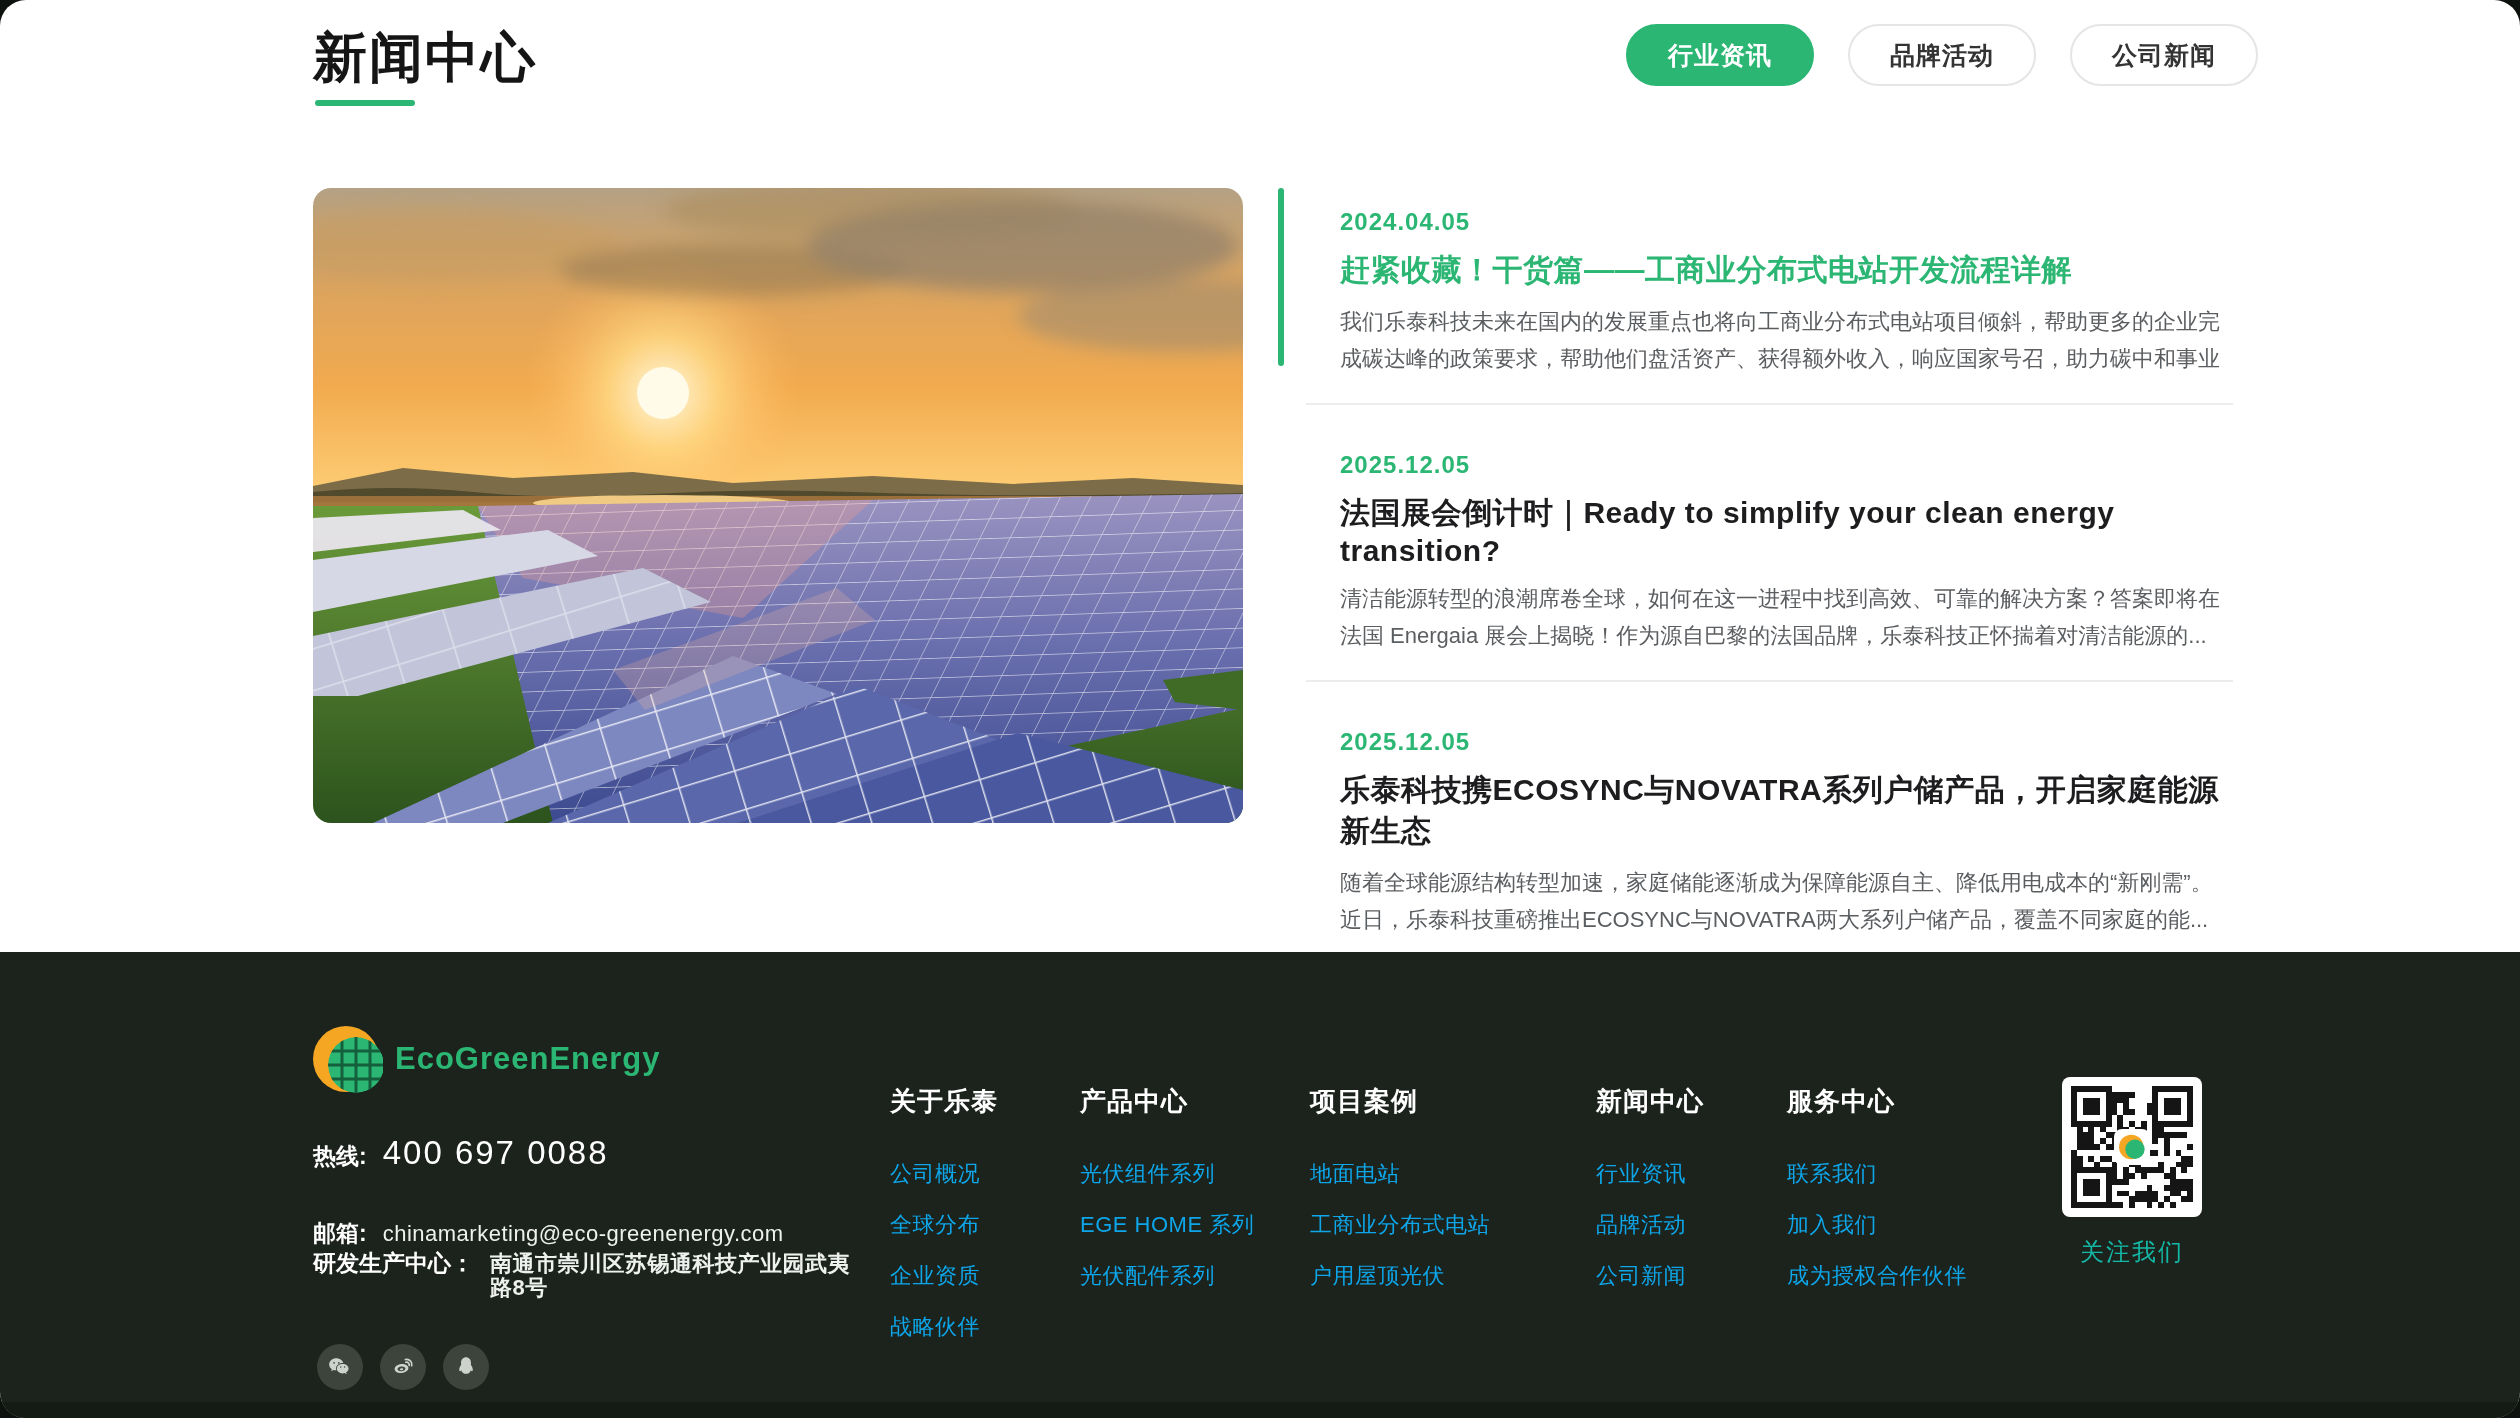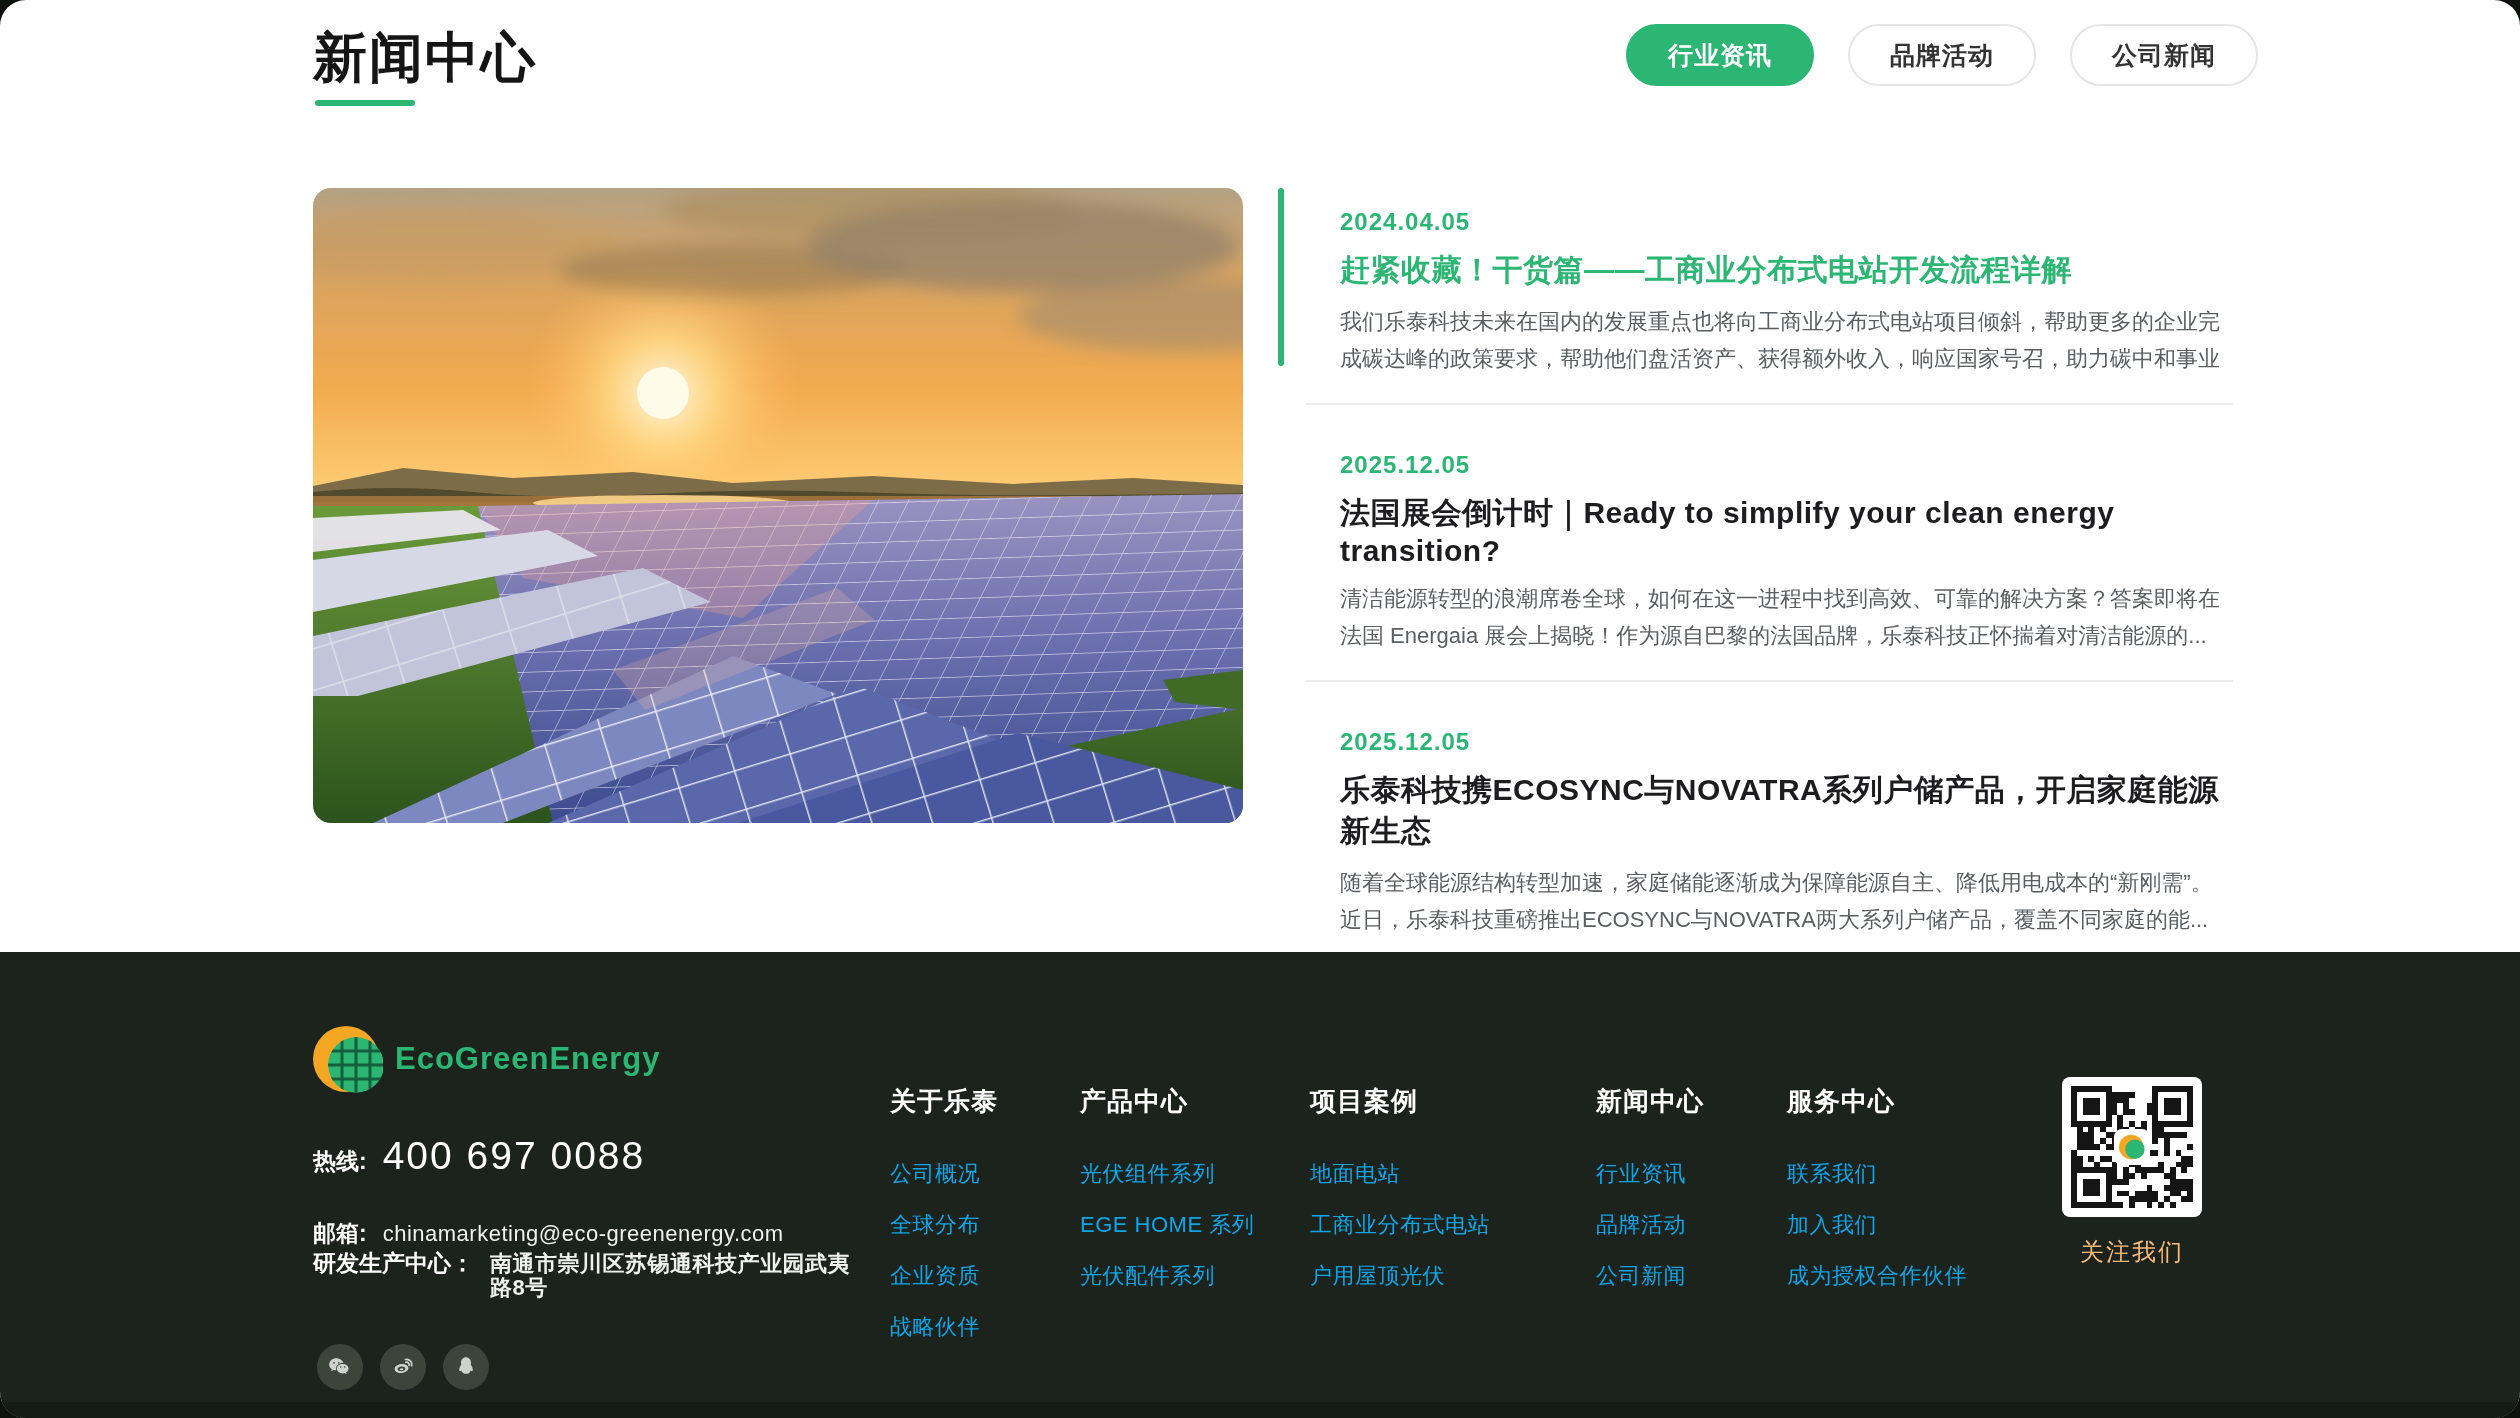--- a/index.html
+++ b/index.html
@@ -33,39 +33,39 @@
   .bottom-strip { position:absolute; left:0; bottom:0; width:100%; height:16px; background:#141a14; }
 
   .brand { position:absolute; left:313px; top:72px; display:flex; align-items:center; gap:12px; }
   .brand-name { font-size:31px; font-weight:700; color:#2bb673; letter-spacing:1px; }
 
   .contact-row { position:absolute; left:313px; display:flex; align-items:baseline; gap:16px; color:#fff; }
   .row-hotline { top:182px; }
   .row-email { top:246px;margin-top:20px; }
   .row-address { top:296px;justify-content:center; }
   .contact-label { font-size:23px; font-weight:600; color:#ffffff; white-space:nowrap; }
-  .hotline-value { font-size:39px; font-weight:500; letter-spacing:2px; color:#ffffff; }
+  .hotline-value { font-size:33px; font-weight:500; letter-spacing:2px; color:#ffffff; }
   .email-value, .address-value { font-size:22px; color:#eef1ee; letter-spacing:0.5px; }
   .address-value { display:inline-block; width:382px; line-height:24px;font-weight:bold; }
 
   .social { position:absolute; left:317px; top:392px; display:flex; gap:17px; }
   .social-btn { width:46px; height:46px; border-radius:50%; background:#3c443c; display:flex; align-items:center; justify-content:center; cursor:pointer; border:none; }
   .social-btn svg { width:26px; height:26px; fill:#cdd2cd; }
 
   .f-col { position:absolute; top:132px; }
   .f-col h4 { font-size:26px; font-weight:700; color:#ffffff; letter-spacing:1px; margin-bottom:40px; }
   .f-col ul { list-style:none; }
   .f-col li { font-size:22px; color:#0ea5e9; margin-bottom:21px; letter-spacing:0.5px; cursor:pointer; }
   .col-0 { left:890px; } .col-1 { left:1080px; } .col-2 { left:1310px; } .col-3 { left:1596px; } .col-4 { left:1787px; }
 
   .qr-box { position:absolute; left:2062px; top:125px; width:140px; height:140px; background:#ffffff; border-radius:8px; }
   .qr-grid { position:absolute; inset:9px; display:grid; grid-template-columns:repeat(21,1fr); grid-template-rows:repeat(21,1fr); }
   .qr-grid div.on { background:#151515; }
   .qr-logo { position:absolute; left:50%; top:50%; transform:translate(-50%,-50%); width:36px; height:36px; background:#fff; border-radius:8px; display:flex; align-items:center; justify-content:center; }
-  .qr-caption { position:absolute; left:2062px; top:284px; width:140px; text-align:center; font-size:24px; color:#fdba74; letter-spacing:2px; }
+  .qr-caption { position:absolute; left:2062px; top:284px; width:140px; text-align:center; font-size:24px; color:#14b8a6; letter-spacing:2px; }
 </style>
 </head>
 <body>
 
 <div class="page">
 
   <h1 class="page-title">新闻中心</h1>
   <div class="title-underline"></div>
 
   <div class="tabs">

